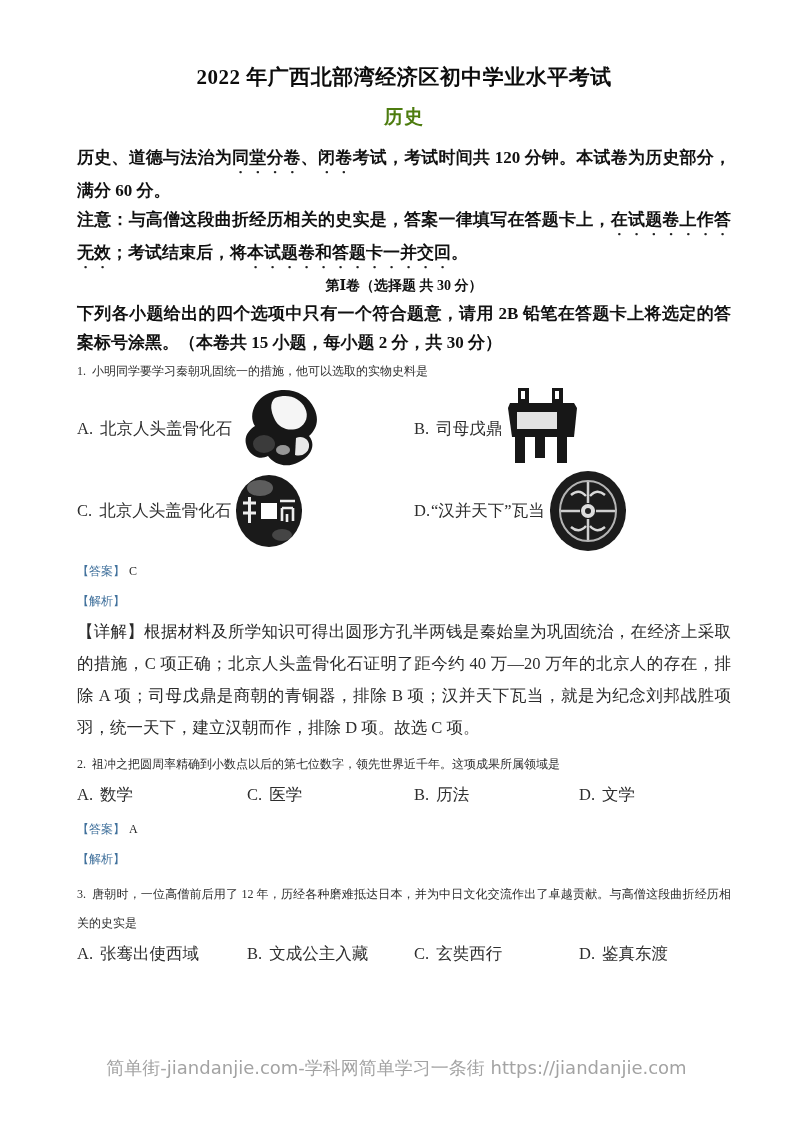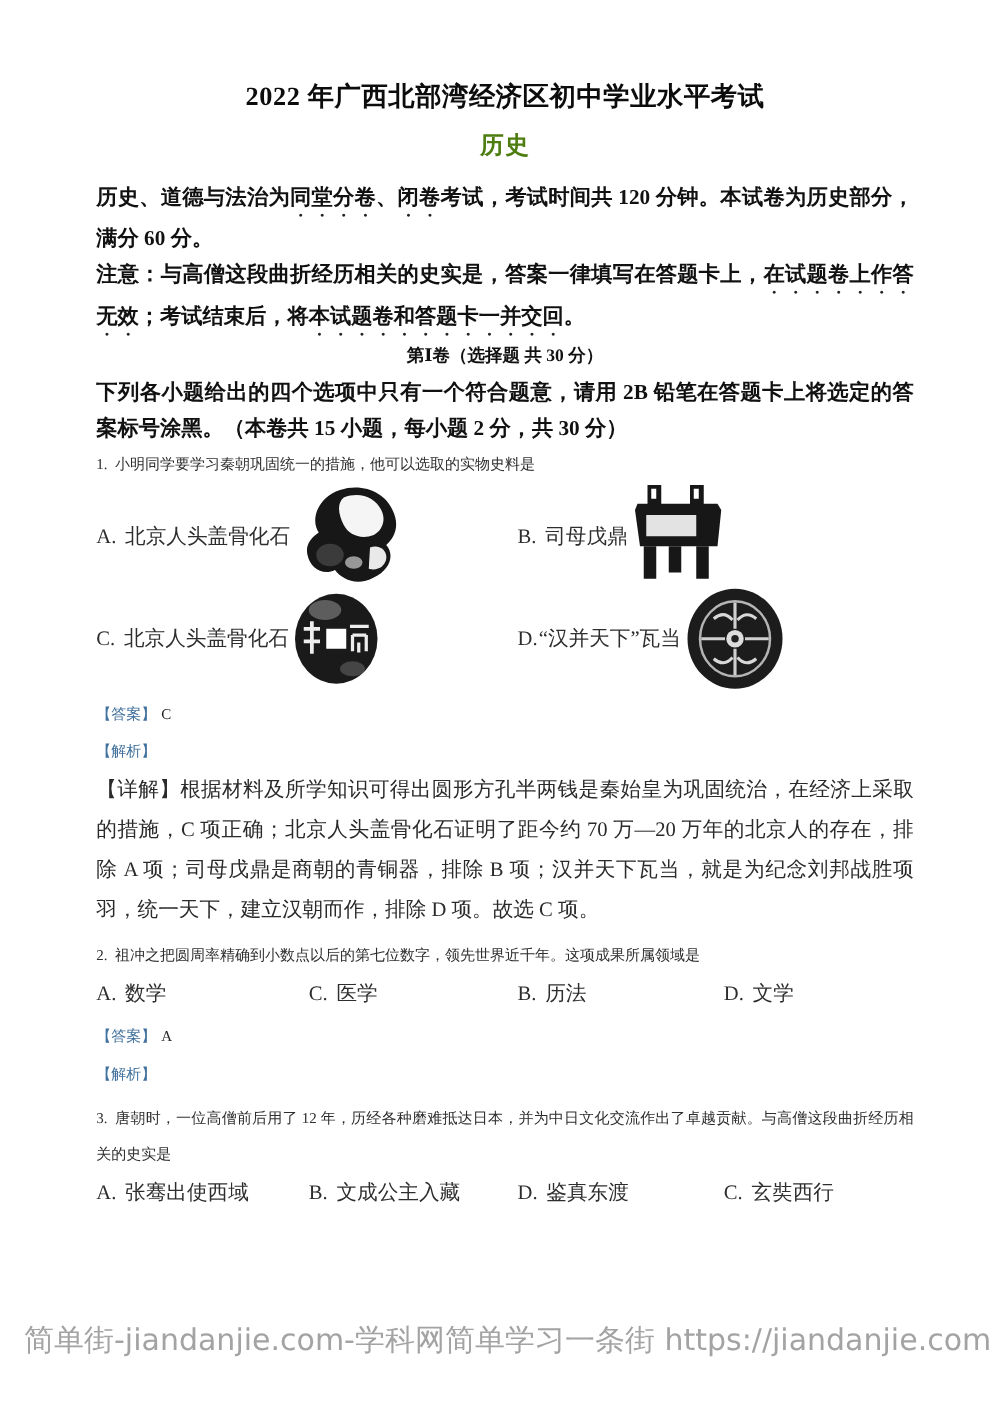--- a/index.html
+++ b/index.html
@@ -69,23 +69,23 @@
   .answer-letter { margin-left: 4px; }
 
   .detail-para {
     font-size: 16.5px; line-height: 32px; color: #2a2a2a;
     text-align: justify; margin: 0;
   }
   .q-block { margin-top: 6px; }
 
   .site-footer {
     position: absolute; left: 0; right: 0; top: 1056px;
-    text-align: right;
+    text-align: center;
     font-family: "DejaVu Sans", "Liberation Sans", sans-serif;
-    font-size: 24px; color: #a3a3a3;
+    font-size: 18px; color: #a3a3a3;
   }
 </style>
 </head>
 <body>
 
 <div class="page">
 
   <h1 class="doc-title">2022 年广西北部湾经济区初中学业水平考试</h1>
   <h2 class="doc-subject">历史</h2>
 
@@ -146,40 +146,40 @@
           <circle cx="40" cy="42" r="7" fill="#dddddd"></circle>
           <circle cx="40" cy="42" r="3" fill="#222222"></circle>
           <path d="M40,13 V34 M40,50 V71 M13,42 H32 M48,42 H67" stroke="#cfcfcf" stroke-width="2.5"></path>
           <path d="M23,26 q8,-7 15,1 M57,26 q-8,-7 -15,1 M23,58 q8,7 15,-1 M57,58 q-8,7 -15,-1" stroke="#d8d8d8" stroke-width="2.4" fill="none"></path>
         </svg>
       </div>
     </div>
 
     <p class="answer-line first"><span class="label-blue">【答案】</span><span class="answer-letter">C</span></p>
     <p class="answer-line"><span class="label-blue">【解析】</span></p>
-    <p class="detail-para">【详解】根据材料及所学知识可得出圆形方孔半两钱是秦始皇为巩固统治，在经济上采取的措施，C 项正确；北京人头盖骨化石证明了距今约 70 万—20 万年的北京人的存在，排除 A 项；司母戊鼎是商朝的青铜器，排除 B 项；汉并天下瓦当，就是为纪念刘邦战胜项羽，统一天下，建立汉朝而作，排除 D 项。故选 C 项。</p>
+    <p class="detail-para">【详解】根据材料及所学知识可得出圆形方孔半两钱是秦始皇为巩固统治，在经济上采取的措施，C 项正确；北京人头盖骨化石证明了距今约 40 万—20 万年的北京人的存在，排除 A 项；司母戊鼎是商朝的青铜器，排除 B 项；汉并天下瓦当，就是为纪念刘邦战胜项羽，统一天下，建立汉朝而作，排除 D 项。故选 C 项。</p>
   </section>
 
   <section class="q-block">
     <p class="para q-stem"><span class="q-num">2.</span><span>祖冲之把圆周率精确到小数点以后的第七位数字，领先世界近千年。这项成果所属领域是</span></p>
     <div class="options-row">
       <div><span class="opt-label">A.</span><span>数学</span></div>
       <div><span class="opt-label">C.</span><span>医学</span></div>
       <div><span class="opt-label">B.</span><span>历法</span></div>
       <div><span class="opt-label">D.</span><span>文学</span></div>
     </div>
     <p class="answer-line first"><span class="label-blue">【答案】</span><span class="answer-letter">A</span></p>
     <p class="answer-line"><span class="label-blue">【解析】</span></p>
   </section>
 
   <section class="q-block">
     <p class="para q-stem"><span class="q-num">3.</span><span>唐朝时，一位高僧前后用了 12 年，历经各种磨难抵达日本，并为中日文化交流作出了卓越贡献。与高僧这段曲折经历相关的史实是</span></p>
     <div class="options-row">
       <div><span class="opt-label">A.</span><span>张骞出使西域</span></div>
       <div><span class="opt-label">B.</span><span>文成公主入藏</span></div>
+      <div><span class="opt-label">C.</span><span>玄奘西行</span></div>
       <div><span class="opt-label">D.</span><span>鉴真东渡</span></div>
-      <div><span class="opt-label">C.</span><span>玄奘西行</span></div>
     </div>
   </section>
 
 </div>
 
 <div class="site-footer">简单街-jiandanjie.com-学科网简单学习一条街 https://jiandanjie.com</div>
 
 </body></html>

